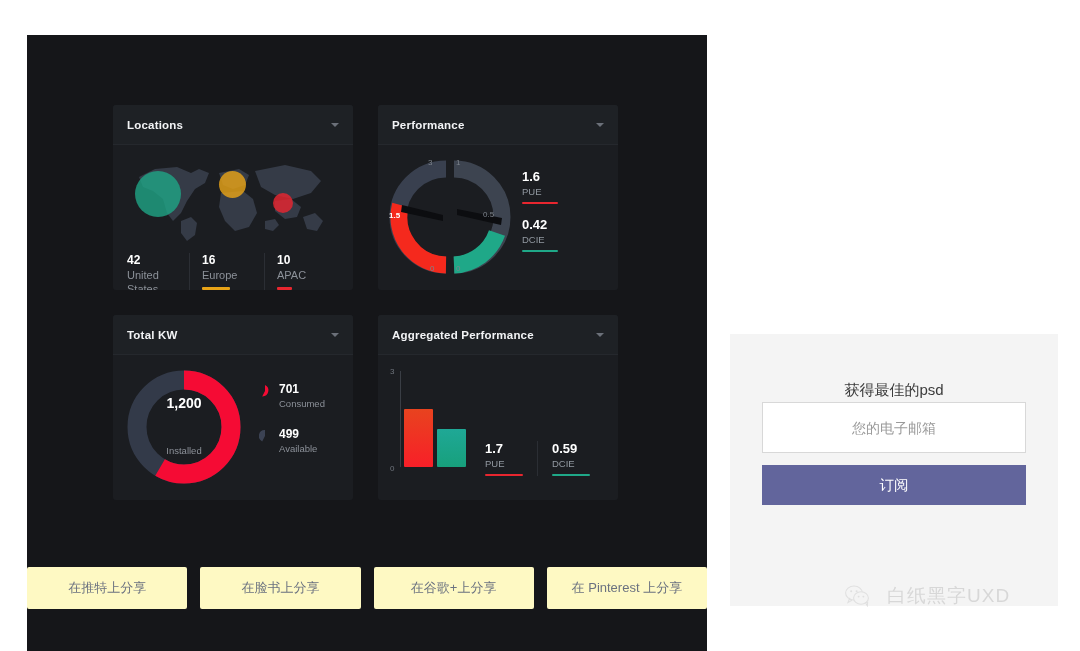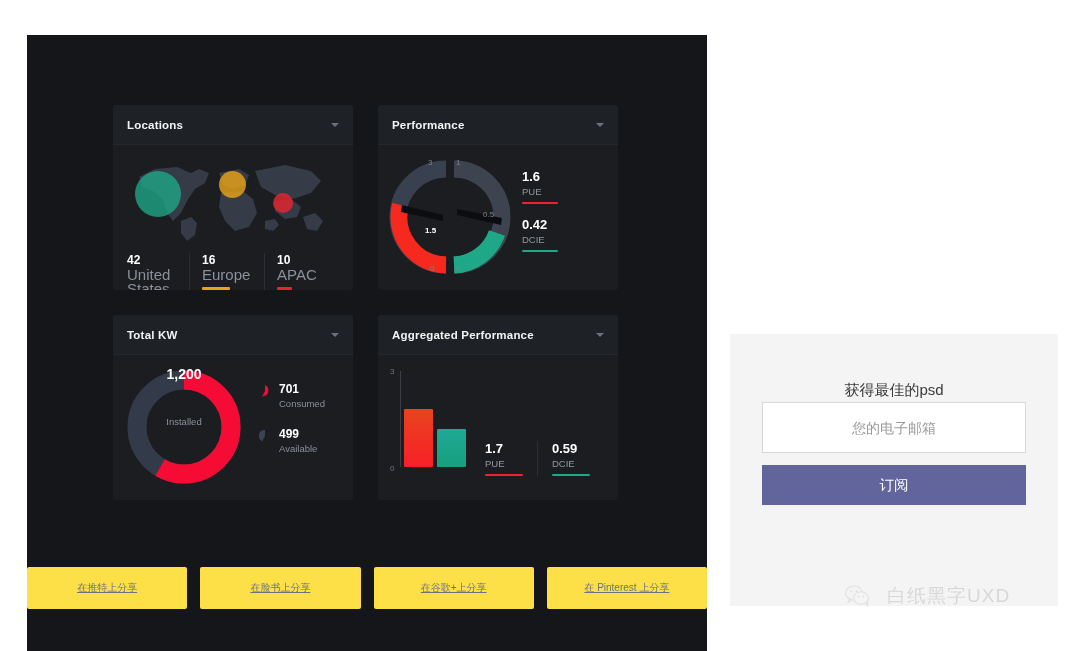--- a/index.html
+++ b/index.html
@@ -55,21 +55,21 @@
   .map-wrap { position: relative; height: 88px; margin: 2px 0 0; }
   .map-svg { position: absolute; left: 0; top: 0; width: 100%; height: 100%; }
   .bubble { position: absolute; border-radius: 50%; }
   .stats-row {
     display: flex; align-items: flex-start;
     margin-top: 10px; padding: 0 2px;
   }
   .stat { flex: 1; position: relative; padding-right: 8px; }
   .stat + .stat { border-left: 1px solid #2b2e34; padding-left: 12px; }
   .stat-val { color: #ffffff; font-size: 12px; font-weight: bold; line-height: 15px; }
-  .stat-lbl { color: #8c9199; font-size: 15px; line-height: 14px; }
+  .stat-lbl { color: #8c9199; font-size: 11px; line-height: 14px; }
   .stat-bar { height: 2.5px; border-radius: 1px; margin-top: 5px; }
 
   
   .perf-body { display: flex; align-items: center; padding: 6px 10px 8px 6px; }
   .gauge-box { position: relative; width: 132px; height: 120px; }
   .gauge-svg { position: absolute; left: 0; top: 0; }
   .g-tick {
     position: absolute; color: #7d838c; font-size: 8px;
   }
   .g-tick.hl {
@@ -79,21 +79,21 @@
   .kpi { margin-bottom: 13px; }
   .kpi-val { color: #ffffff; font-size: 13px; font-weight: bold; line-height: 16px; }
   .kpi-lbl { color: #9299a1; font-size: 9.5px; line-height: 13px; }
   .kpi-bar { height: 2px; width: 36px; margin-top: 4px; border-radius: 1px; }
 
   
   .kw-body { display: flex; align-items: center; padding: 4px 8px 6px 10px; }
   .donut-box { position: relative; width: 122px; height: 122px; }
   .donut-center {
     position: absolute; left: 0; top: 0; right: 0; bottom: 0;
-    display: flex; flex-direction: column; align-items: center; 
+    display: flex; flex-direction: column; align-items: center; justify-content: center;
   }
   .donut-val { color: #ffffff; font-size: 14px; font-weight: bold; line-height: 17px; }
   .donut-lbl { color: #8c9199; font-size: 9.5px; line-height: 14px; margin-top: 32px; }
   .kw-legend { margin-left: 14px; }
   .legend-item { display: flex; align-items: flex-start; margin-bottom: 16px; }
   .legend-mark { width: 12px; height: 12px; margin: 3px 8px 0 0; flex: 0 0 12px; }
   .legend-val { color: #ffffff; font-size: 12px; font-weight: bold; line-height: 15px; }
   .legend-lbl { color: #8c9199; font-size: 9.5px; line-height: 14px; }
 
   
@@ -115,25 +115,25 @@
   .agg-lbl { color: #9299a1; font-size: 9.5px; line-height: 13px; }
   .agg-bar { height: 2px; width: 38px; margin-top: 4px; border-radius: 1px; }
 
   
   .share-row {
     position: absolute; left: 27px; top: 567px;
     width: 680px; height: 42px;
     display: flex; gap: 13px;
   }
   .share-btn {
-    flex: 1; background: #fde047; border: none; border-radius: 2px;
-    color: #6b7280; font-size: 10px;
+    flex: 1; background: #fef9c3; border: none; border-radius: 2px;
+    color: #6b7280; font-size: 13px;
     font-family: "Liberation Sans", "DejaVu Sans", sans-serif;
     cursor: pointer;
-    display: flex; align-items: center; justify-content: center; text-decoration: underline;
+    display: flex; align-items: center; justify-content: center;
   }
 
   
   .sub-panel {
     position: absolute; left: 730px; top: 334px;
     width: 328px; height: 272px;
     background: #f4f4f4;
     padding: 44px 32px 0;
     text-align: center;
   }
@@ -230,21 +230,21 @@
               <path d="M62 12 A48 48 0 0 0 62 108" fill="none" stroke="#39404f" stroke-width="17"></path>
               <path d="M62 108 A48 48 0 0 1 16.5 48" fill="none" stroke="#f5291d" stroke-width="17" stroke-linecap="butt"></path>
 
               <path d="M70 12 A48 48 0 0 1 70 108" fill="none" stroke="#3d4450" stroke-width="17"></path>
               <path d="M70 108 A48 48 0 0 0 113 76" fill="none" stroke="#1fa888" stroke-width="17" stroke-linecap="butt"></path>
 
               <path d="M59 58 L18 48 L17 55 L59 64 Z" fill="#0c0d10"></path>
               <path d="M73 58 L117 68 L118 61 L73 52 Z" fill="#0c0d10"></path>
             </svg>
             <span class="g-tick" style="left:44px; top:1px;">3</span>
-            <span class="g-tick hl" style="left:5px; top:69px;margin-left:36px;">1.5</span>
+            <span class="g-tick hl" style="left:5px; top:54px;">1.5</span>
             <span class="g-tick" style="left:46px; top:107px;">0</span>
             <span class="g-tick" style="left:72px; top:1px;">1</span>
             <span class="g-tick" style="left:99px; top:53px;">0.5</span>
             <span class="g-tick" style="left:72px; top:107px;">0</span>
           </div>
           <div class="kpi-col">
             <div class="kpi">
               <div class="kpi-val">1.6</div>
               <div class="kpi-lbl">PUE</div>
               <div class="kpi-bar" style="background:#e8262f;"></div>

